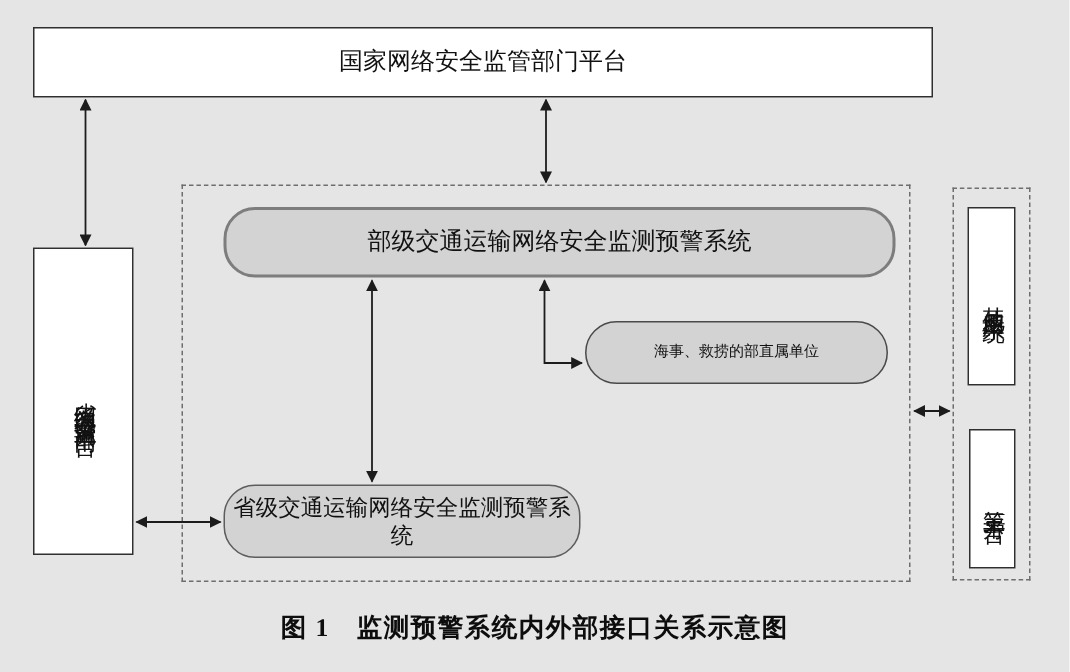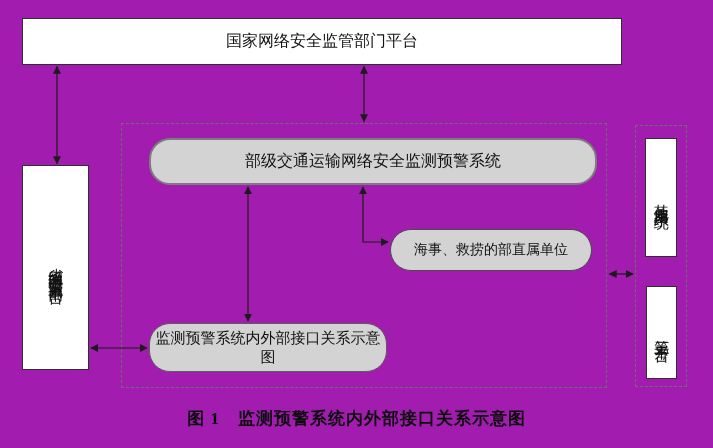--- a/index.html
+++ b/index.html
@@ -5,21 +5,21 @@
   html, body {
     margin: 0;
     padding: 0;
     background: #ffffff;
     font-family: "Liberation Serif", "DejaVu Serif", serif;
   }
   #stage {
     position: relative;
     width: 713px;
     height: 448px;
-    background: #a21caf;
+    background: #e5e5e5;
     overflow: hidden;
     color: #1a1a1a;
   }
   .box {
     position: absolute;
     box-sizing: border-box;
     display: flex;
     align-items: center;
     justify-content: center;
     text-align: center;
@@ -42,21 +42,21 @@
     text-orientation: upright;
     letter-spacing: 2px;
     line-height: 1.1;
   }
   
   #national-box   { left: 22px;  top: 18px;  width: 600px; height: 47px;  font-size: 16px; }
   #prov-reg-box   { left: 22px;  top: 165px; width: 67px;  height: 205px; font-size: 15px; }
   #main-dashed    { left: 121px; top: 123px; width: 486px; height: 265px; }
   #ministry-box   { left: 149px; top: 138px; width: 448px; height: 47px;  font-size: 16px;
                     border: 2px solid var(--gray-border, #7d7d7d); }
-  #maritime-box   { left: 390px; top: 229px; width: 202px; height: 42px;  font-size: 14px;
+  #maritime-box   { left: 390px; top: 214px; width: 202px; height: 42px;  font-size: 10px;
                     border: 1.6px solid #4a4a4a; flex-direction: column; line-height: 1.35; }
   #prov-sys-box   { left: 149px; top: 323px; width: 238px; height: 49px;  font-size: 15px;
                     border: 1.6px solid #5d5d5d; }
   #right-dashed   { left: 635px; top: 125px; width: 52px;  height: 262px; }
   #other-apps-box { left: 645px; top: 138px; width: 32px;  height: 119px; font-size: 15px;
                     border: 1.3px solid #2f2f2f; }
   #third-party-box{ left: 646px; top: 286px; width: 31px;  height: 93px;  font-size: 15px;
                     border: 1.3px solid #2f2f2f; }
   #caption {
     position: absolute;
@@ -100,21 +100,21 @@
 
   <div class="box gray" id="ministry-box">
     <span>部级交通运输网络安全监测预警系统</span>
   </div>
 
   <div class="box gray" id="maritime-box">
     <span>海事、救捞的部直属单位</span>
   </div>
 
   <div class="box gray" id="prov-sys-box">
-    <span>监测预警系统内外部接口关系示意图</span>
+    <span>省级交通运输网络安全监测预警系统</span>
   </div>
 
   <div class="dashedbox" id="right-dashed"></div>
 
   <div class="box" id="other-apps-box">
     <span class="vtext">其他应用系统</span>
   </div>
 
   <div class="box" id="third-party-box">
     <span class="vtext">第三方平台</span>

